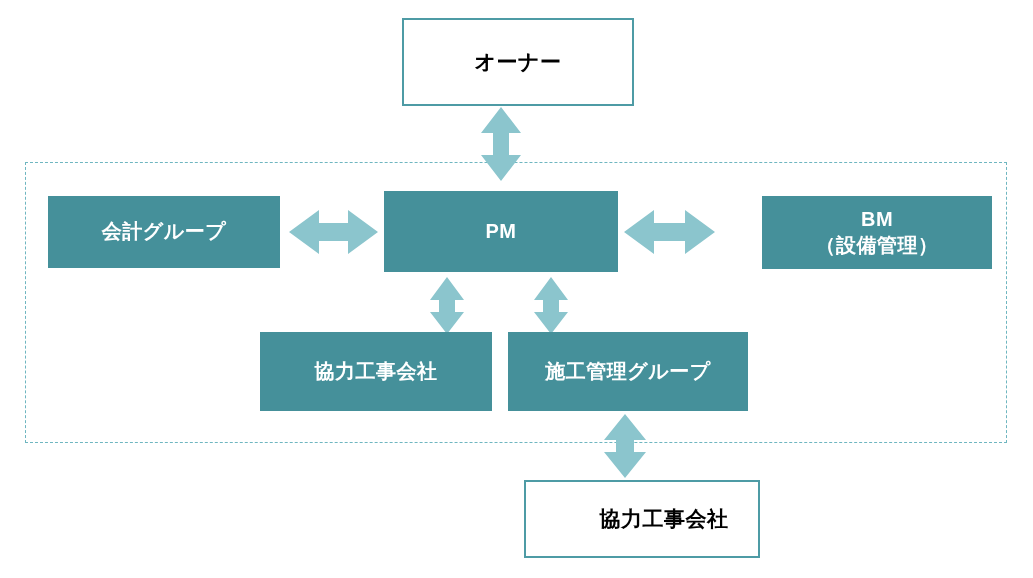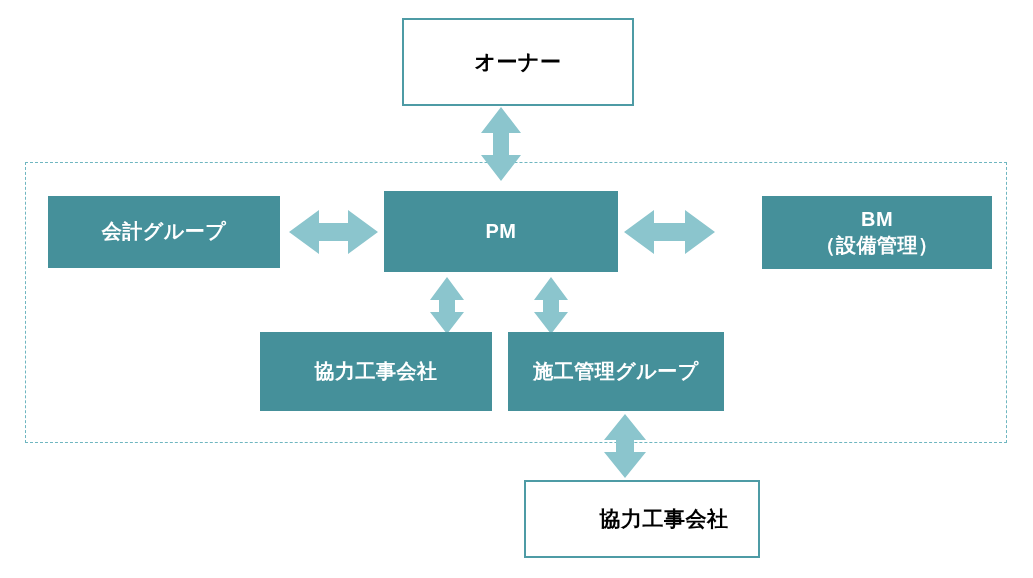--- a/index.html
+++ b/index.html
@@ -58,21 +58,21 @@
     white-space: pre-line;
     padding: 0 6px;
   }
 
   
   #node-owner      { left: 385px; top: 18px;  width: 232px; height: 88px;  }
   #node-tech       { left: 48px;  top: 196px; width: 232px; height: 72px;  }
   #node-pm         { left: 384px; top: 191px; width: 234px; height: 81px; justify-content: center;  }
   #node-bm         { left: 762px; top: 196px; width: 230px; height: 73px;  }
   #node-accounting { left: 260px; top: 332px; width: 232px; height: 79px;  }
-  #node-construct  { left: 508px; top: 332px; width: 216px; height: 79px;  }
+  #node-construct  { left: 508px; top: 332px; width: 240px; height: 79px;  }
   #node-partner    { left: 507px; top: 480px; width: 236px; height: 78px; padding-left: 44px;  }
 
   
   #arrow-layer {
     position: absolute;
     left: 0; top: 0;
     width: 1033px;
     height: 578px;
     pointer-events: none;
   }

